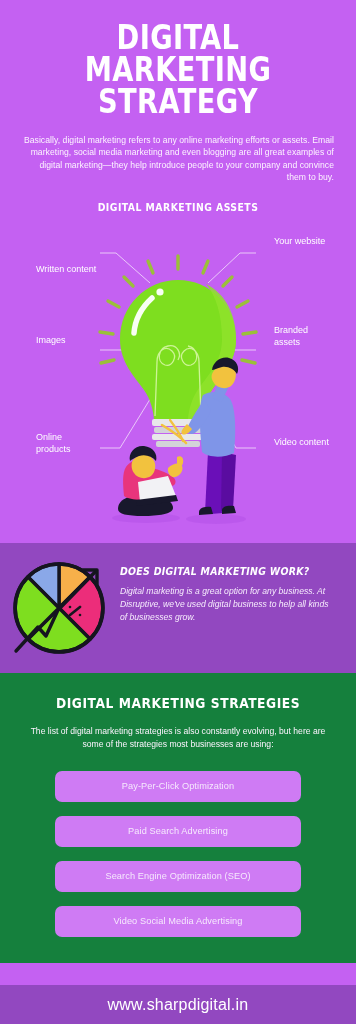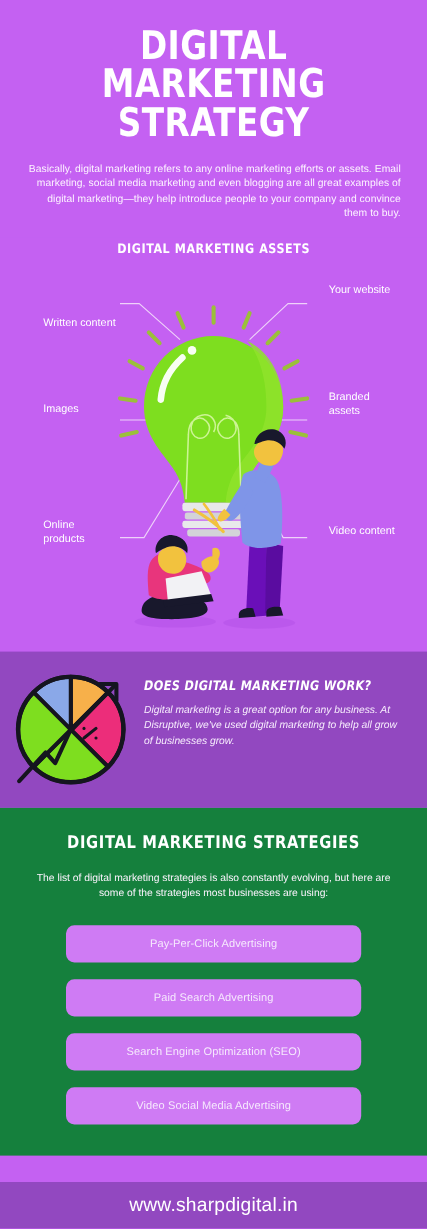--- a/index.html
+++ b/index.html
@@ -336,30 +336,30 @@
           </g>
           <g stroke="#15151f" stroke-width="2.6" stroke-linecap="round">
             <line x1="62" y1="58" x2="72" y2="50"></line>
             <circle cx="62" cy="50" r="1.3" fill="#15151f" stroke="none"></circle>
             <circle cx="72" cy="58" r="1.3" fill="#15151f" stroke="none"></circle>
           </g>
         </svg>
       </div>
       <div class="work-text">
         <div class="work-title">DOES DIGITAL MARKETING WORK?</div>
-        <p class="work-body">Digital marketing is a great option for any business. At Disruptive, we've used digital marketing to help all grow of businesses grow.</p>
+        <p class="work-body">Digital marketing is a great option for any business. At Disruptive, we've used digital business to help all kinds of businesses grow.</p>
       </div>
     </div>
   </section>
 
   <section class="strategies">
     <div class="section-heading strategies-heading">DIGITAL MARKETING STRATEGIES</div>
     <p class="strategies-body">The list of digital marketing strategies is also constantly evolving, but here are some of the strategies most businesses are using:</p>
     <ul class="strategy-list">
-      <li class="strategy-item">Pay-Per-Click Advertising</li>
+      <li class="strategy-item">Pay-Per-Click Optimization</li>
       <li class="strategy-item">Paid Search Advertising</li>
       <li class="strategy-item">Search Engine Optimization (SEO)</li>
       <li class="strategy-item">Video Social Media Advertising</li>
     </ul>
   </section>
 
   <footer class="footer">
     <span class="footer-url">www.sharpdigital.in</span>
   </footer>
 

